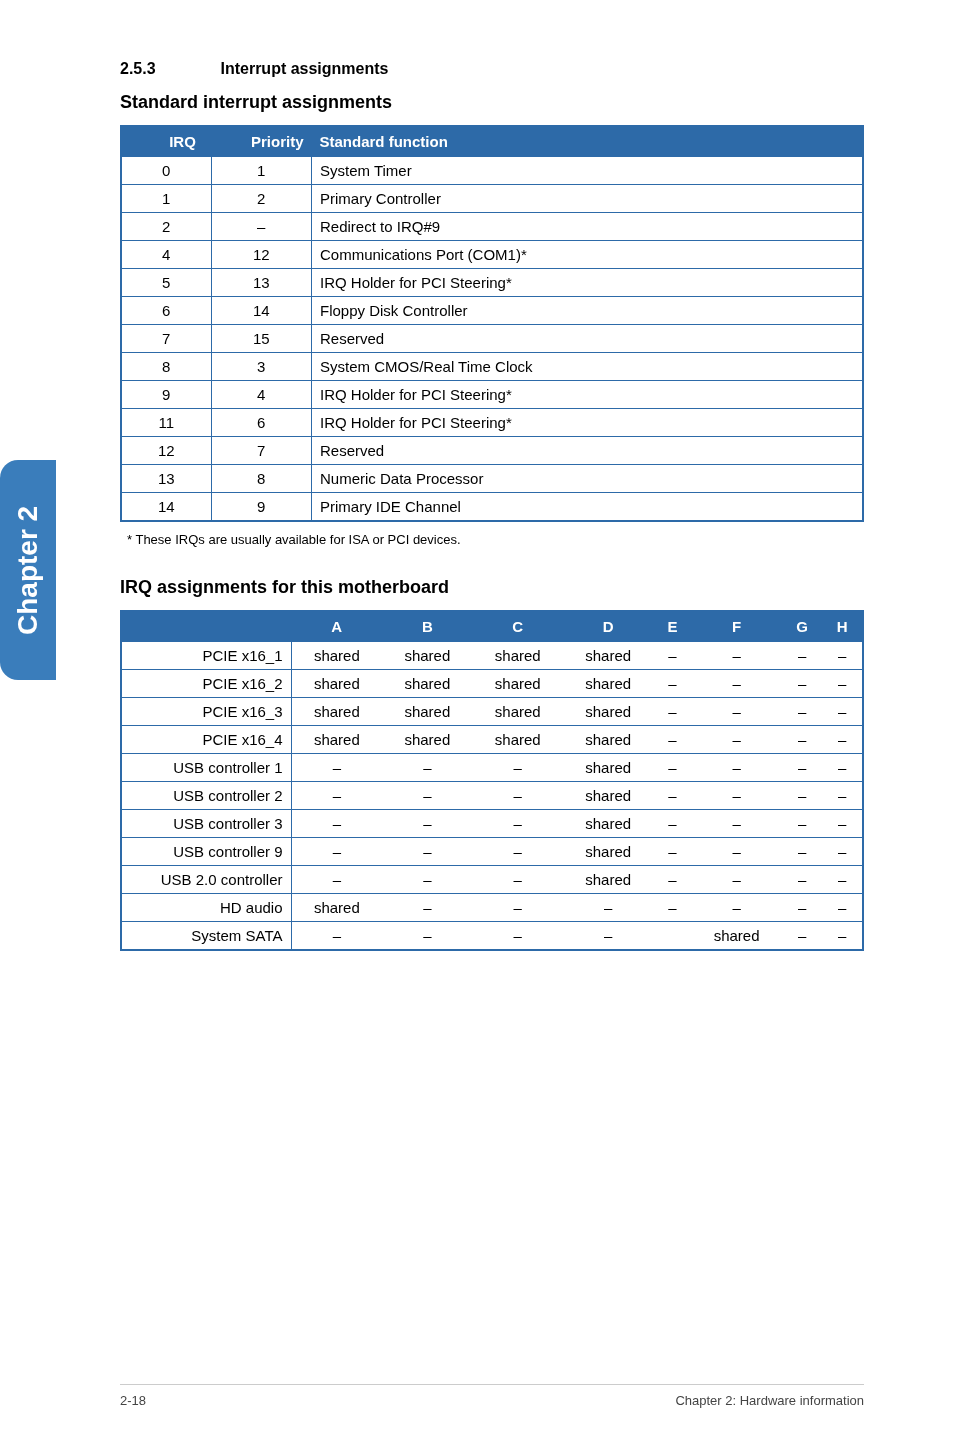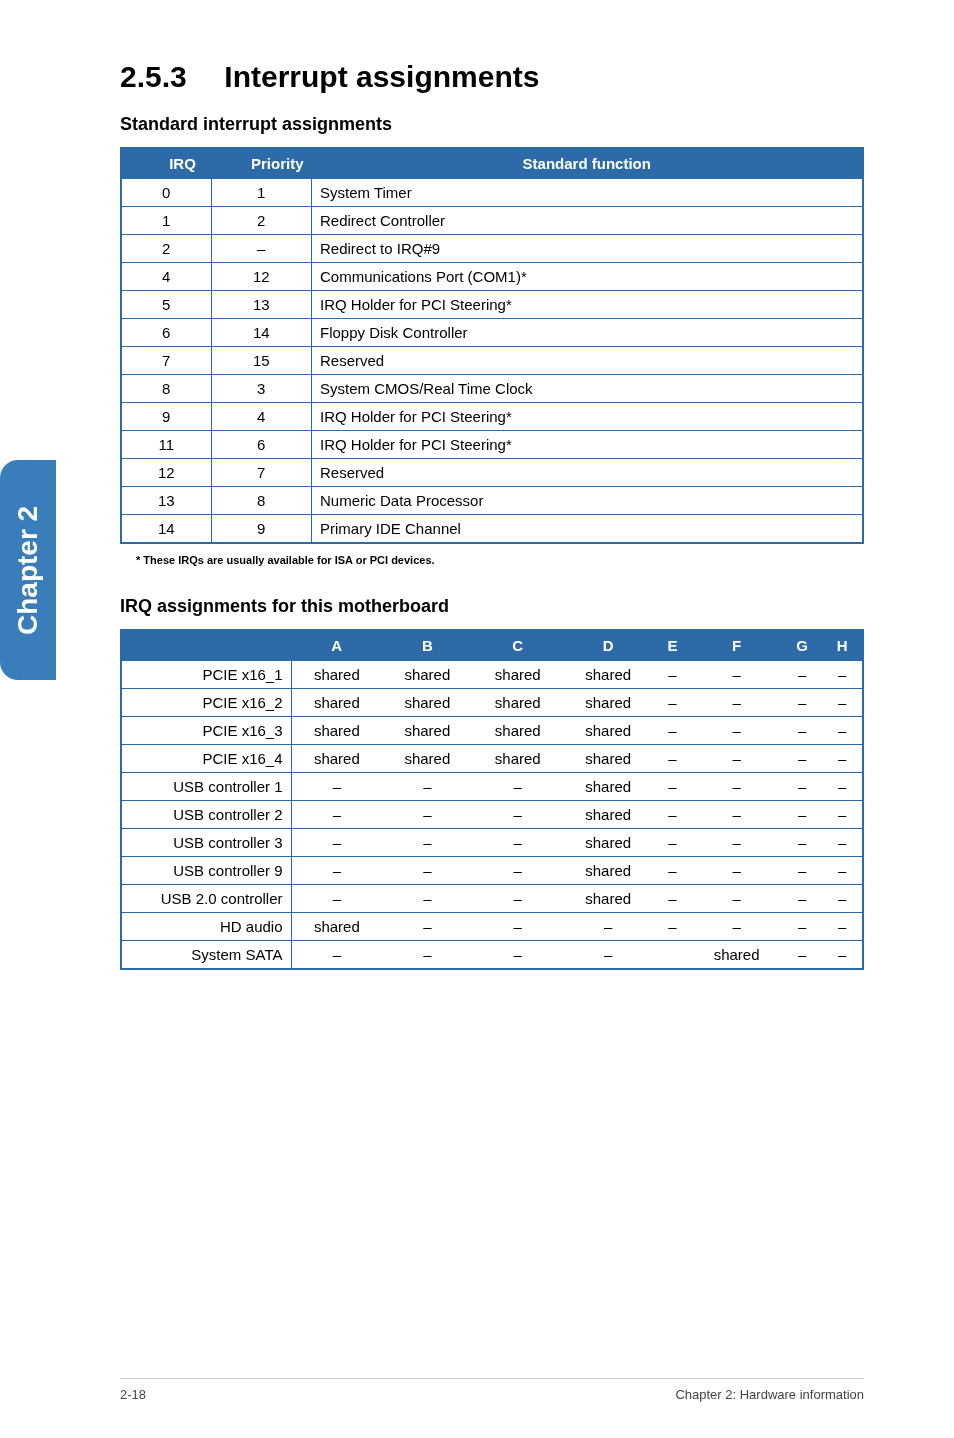--- a/index.html
+++ b/index.html
@@ -27,48 +27,48 @@
     align-items: center;
     justify-content: center;
     writing-mode: vertical-rl;
     transform: rotate(180deg);
     font-size: 28px;
     font-weight: bold;
     border-top-right-radius: 18px;
     border-bottom-right-radius: 18px;
   }
   h2.sec {
-    font-size: 30px;
+    font-size: 16px;
     font-weight: bold;
-    margin: 0 0 20px 0;
+    margin: 0 0 14px 0;
   }
   h2.sec .num { display:inline-block; width: 96px; }
   h3.sub {
     font-size: 18px;
     font-weight: bold;
     margin: 0 0 12px 0;
   }
   .note {
-    font-size: 11px;
-    font-weight: bold;
-    margin: 10px 0 30px 16px;
+    font-size: 13px;
+    font-weight: normal;
+    margin: 10px 0 30px 7px;
   }
   table {
     border-collapse: collapse;
     width: 100%;
   }
   table.t1, table.t2 {
     border: 2px solid #2d6aa8;
   }
   table.t1 th, table.t2 th {
     background: #2d6aa8;
     color: #fff;
     font-weight: bold;
     padding: 6px 8px;
-    text-align: center;
+    text-align: left;
     font-size: 15px;
   }
   table.t1 td, table.t2 td {
     border-top: 1px solid #2d6aa8;
     padding: 5px 8px;
     font-size: 15px;
   }
   table.t1 td:nth-child(1), table.t1 td:nth-child(2) {
     border-right: 1px solid #2d6aa8;
     text-align:center;
@@ -76,21 +76,21 @@
   table.t1 th:nth-child(1), table.t1 th:nth-child(2) { text-align:center;padding-left:40px; }
   table.t1 col.c1 { width: 90px; }
   table.t1 col.c2 { width: 90px; }
   table.t2 td { text-align:center; }
   table.t2 td:first-child { text-align:right; border-right:1px solid #2d6aa8; }
   table.t2 th:first-child { background:#2d6aa8; }
   table.t2 col.lbl { width: 170px; }
   table.t2 th { text-align:center; }
   .footer {
     position: absolute;
-    bottom: 36px;
+    bottom: 30px;
     left: 120px;
     right: 90px;
     display: flex;
     justify-content: space-between;
     font-size: 13px;
     color: #444;
     border-top: 1px solid #ccc;
     padding-top: 8px;
   }
 </style>
@@ -125,21 +125,21 @@
     </thead>
     <tbody id="t1body">
         <tr>
           <td>0</td>
           <td>1</td>
           <td>System Timer</td>
         </tr>
         <tr>
           <td>1</td>
           <td>2</td>
-          <td>Redirect Controller</td>
+          <td>Primary Controller</td>
         </tr>
         <tr>
           <td>2</td>
           <td>–</td>
           <td>Redirect to IRQ#9</td>
         </tr>
         <tr>
           <td>4</td>
           <td>12</td>
           <td>Communications Port (COM1)*</td>

